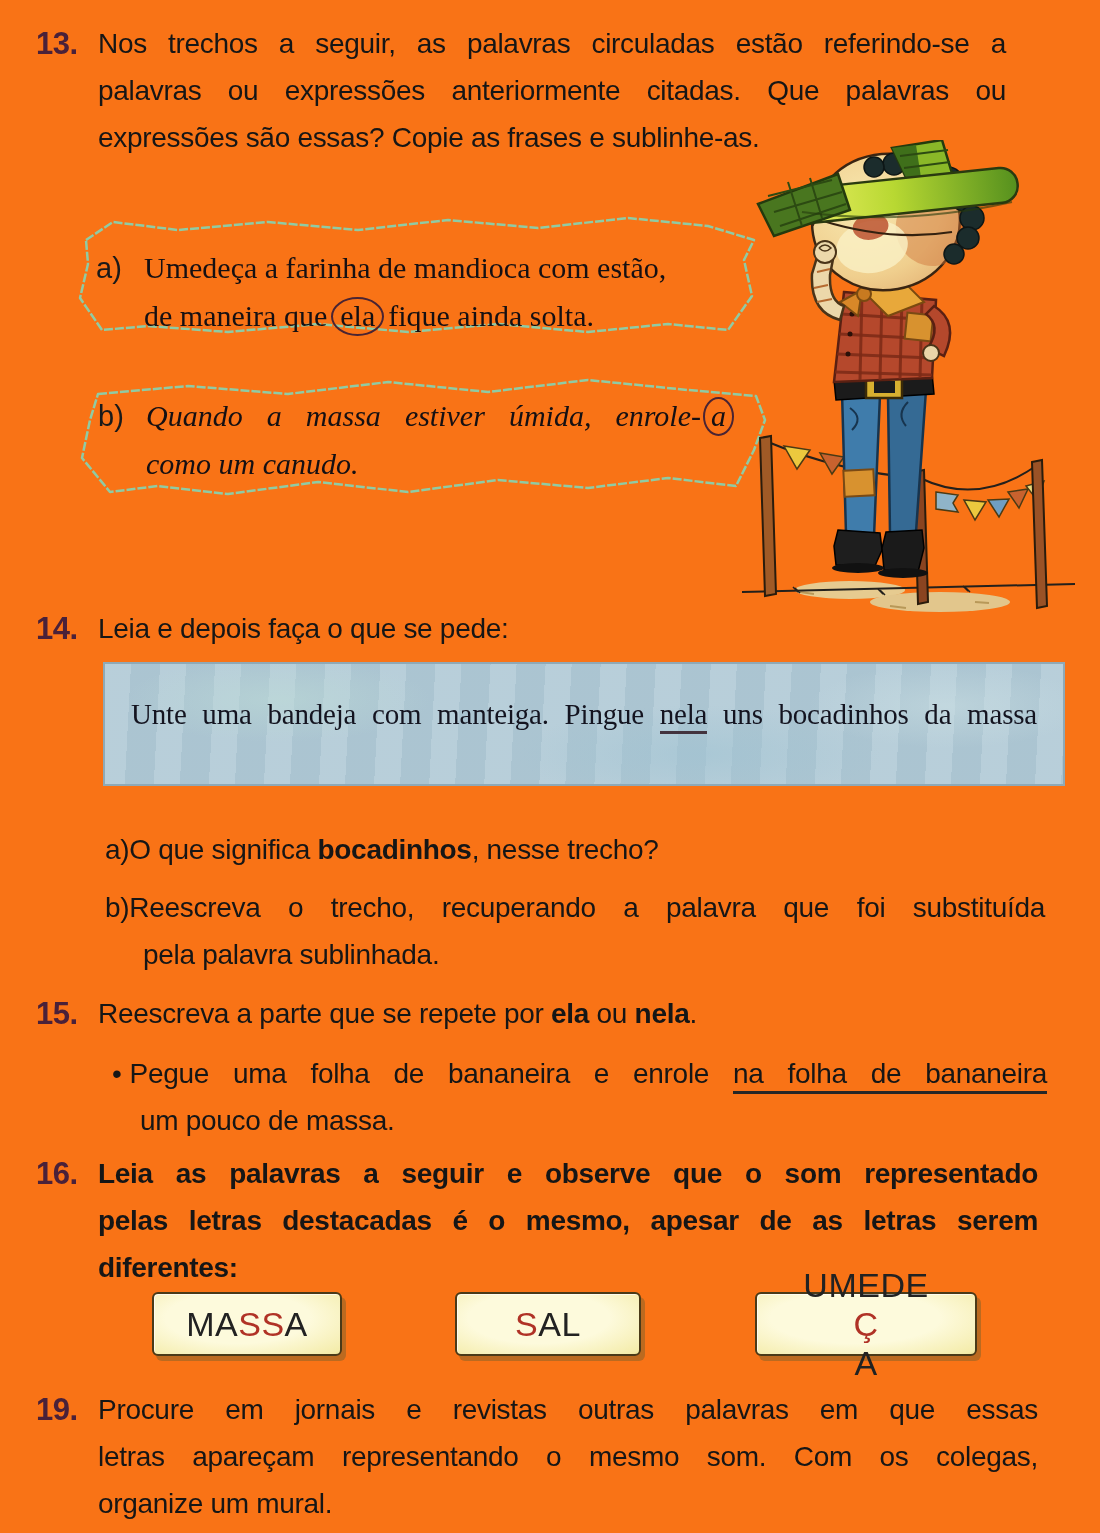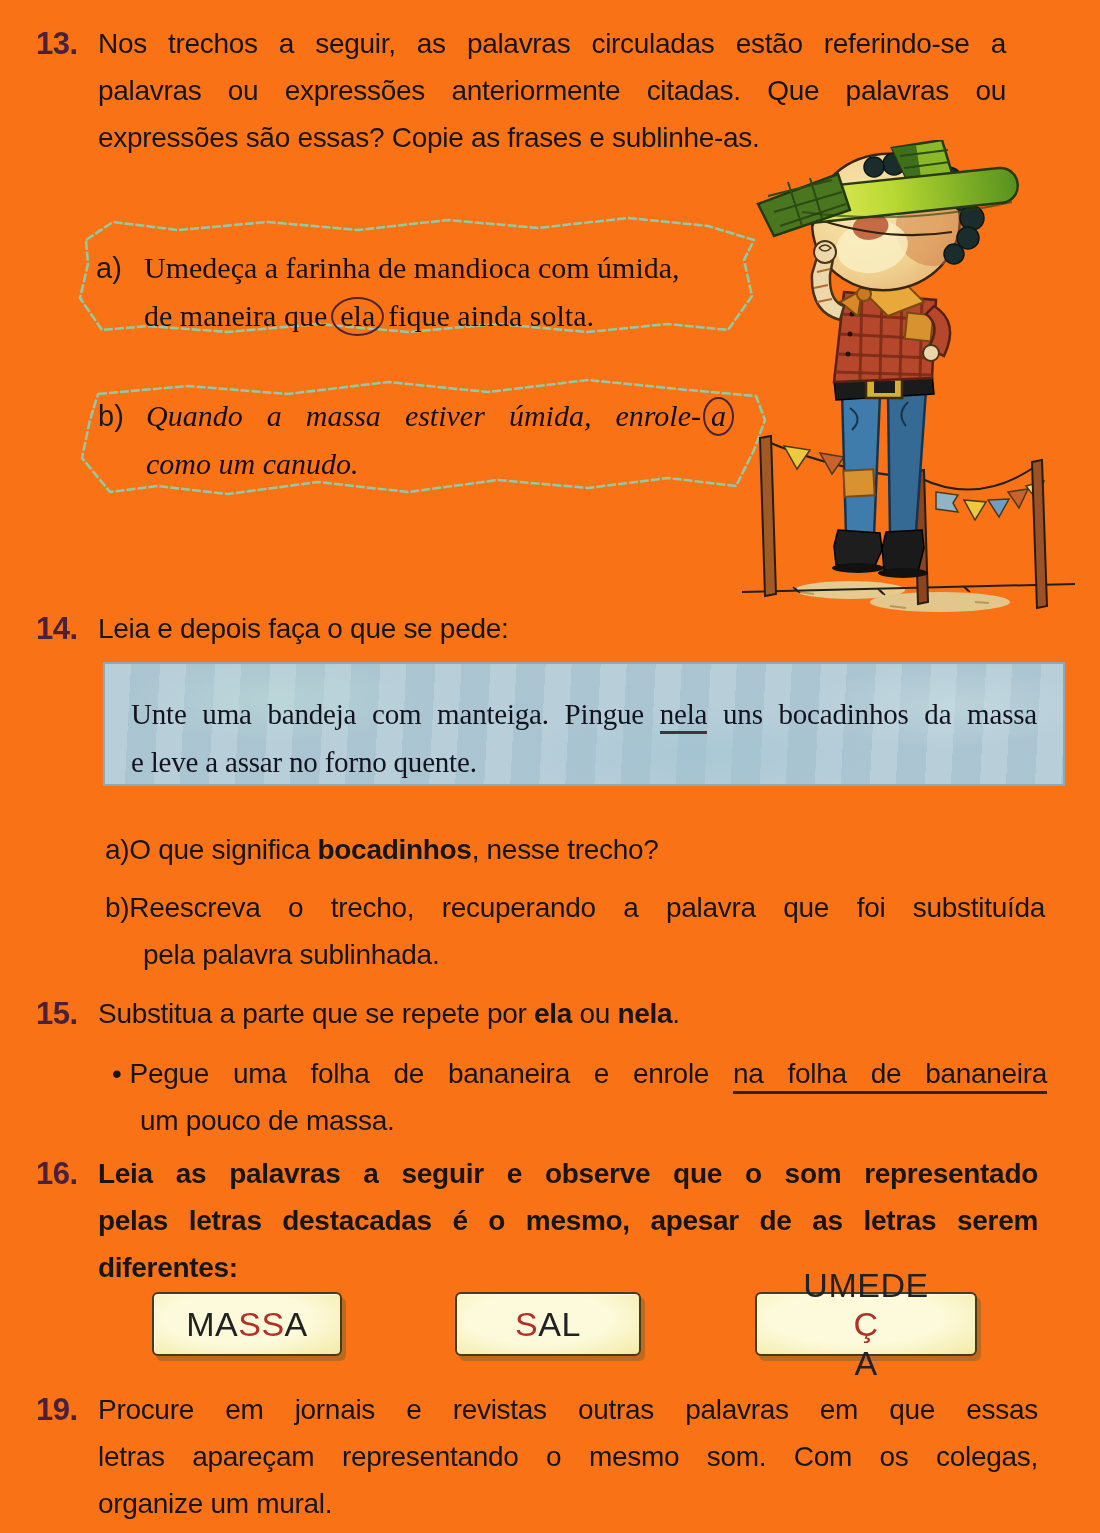--- a/index.html
+++ b/index.html
@@ -104,21 +104,21 @@
     </div>
   </section>
 
   <div class="excerpt" style="left:68px;top:200px;width:700px;height:160px;">
     <svg class="border" viewBox="0 0 700 160" aria-hidden="true">
       <path d="M18,40 L45,22 L110,30 L200,22 L290,30 L380,20 L470,28 L560,18 L640,26 L686,40 L676,60 L684,96 L660,130 L600,124 L520,132 L430,124 L340,132 L250,124 L160,132 L80,126 L34,130 L12,98 L20,64 Z" fill="none" stroke="#8fcba4" stroke-width="2.5" stroke-linejoin="round" stroke-dasharray="9 2"></path>
     </svg>
     <div class="content" style="padding:44px 40px 0 28px;">
       <span class="exlabel">a)</span>
       <div>
-        <div>Umedeça a farinha de mandioca com úmida,</div>
+        <div>Umedeça a farinha de mandioca com estão,</div>
         <div><span>de maneira que</span><span class="circled">ela</span><span>fique ainda solta.</span></div>
       </div>
     </div>
   </div>
 
   <div class="excerpt" style="left:68px;top:368px;width:705px;height:150px;">
     <svg class="border" viewBox="0 0 705 150" aria-hidden="true">
       <path d="M30,26 L120,18 L220,26 L320,14 L420,24 L520,12 L620,22 L688,28 L697,52 L686,82 L668,118 L600,110 L520,120 L430,112 L340,124 L250,114 L160,126 L90,118 L42,124 L14,90 L22,52 Z" fill="none" stroke="#8fcba4" stroke-width="2.5" stroke-linejoin="round" stroke-dasharray="9 2"></path>
     </svg>
     <div class="content" style="padding:24px 38px 0 30px;">
@@ -256,36 +256,35 @@
     </g>
   </svg>
 
   <section class="qrow" style="left:36px;top:605px;">
     <span class="qnum">14.</span>
     <div class="qtext">Leia e depois faça o que se pede:</div>
   </section>
 
   <div class="bluebox">
     <div class="jl"><span>Unte uma bandeja com manteiga. Pingue </span><span class="ul-dark">nela</span><span> uns bocadinhos da massa</span></div>
-    <div>e leve a assar no forno quente.</div>
   </div>
 
   <div class="qtext" style="position:absolute;left:105px;top:826px;width:940px;">
     <span>a)</span><span>O que significa </span><span class="b">bocadinhos</span><span>, nesse trecho?</span>
   </div>
 
   <div class="qtext" style="position:absolute;left:105px;top:884px;width:940px;">
     <div class="jl"><span>b)</span><span>Reescreva o trecho, recuperando a palavra que foi substituída</span></div>
     <div class="ind38">pela palavra sublinhada.</div>
   </div>
 
   <section class="qrow" style="left:36px;top:990px;">
     <span class="qnum">15.</span>
     <div class="qtext">
-      <span>Substitua a parte que se repete por </span><span class="b">ela</span><span> ou </span><span class="b">nela</span><span>.</span>
+      <span>Reescreva a parte que se repete por </span><span class="b">ela</span><span> ou </span><span class="b">nela</span><span>.</span>
     </div>
   </section>
 
   <div class="qtext" style="position:absolute;left:112px;top:1050px;width:935px;">
     <div class="jl"><span class="bullet">•</span><span>Pegue uma folha de bananeira e enrole </span><span class="ul-thick">na folha de bananeira</span></div>
     <div class="ind28">um pouco de massa.</div>
   </div>
 
   <section class="qrow" style="left:36px;top:1150px;">
     <span class="qnum">16.</span>

